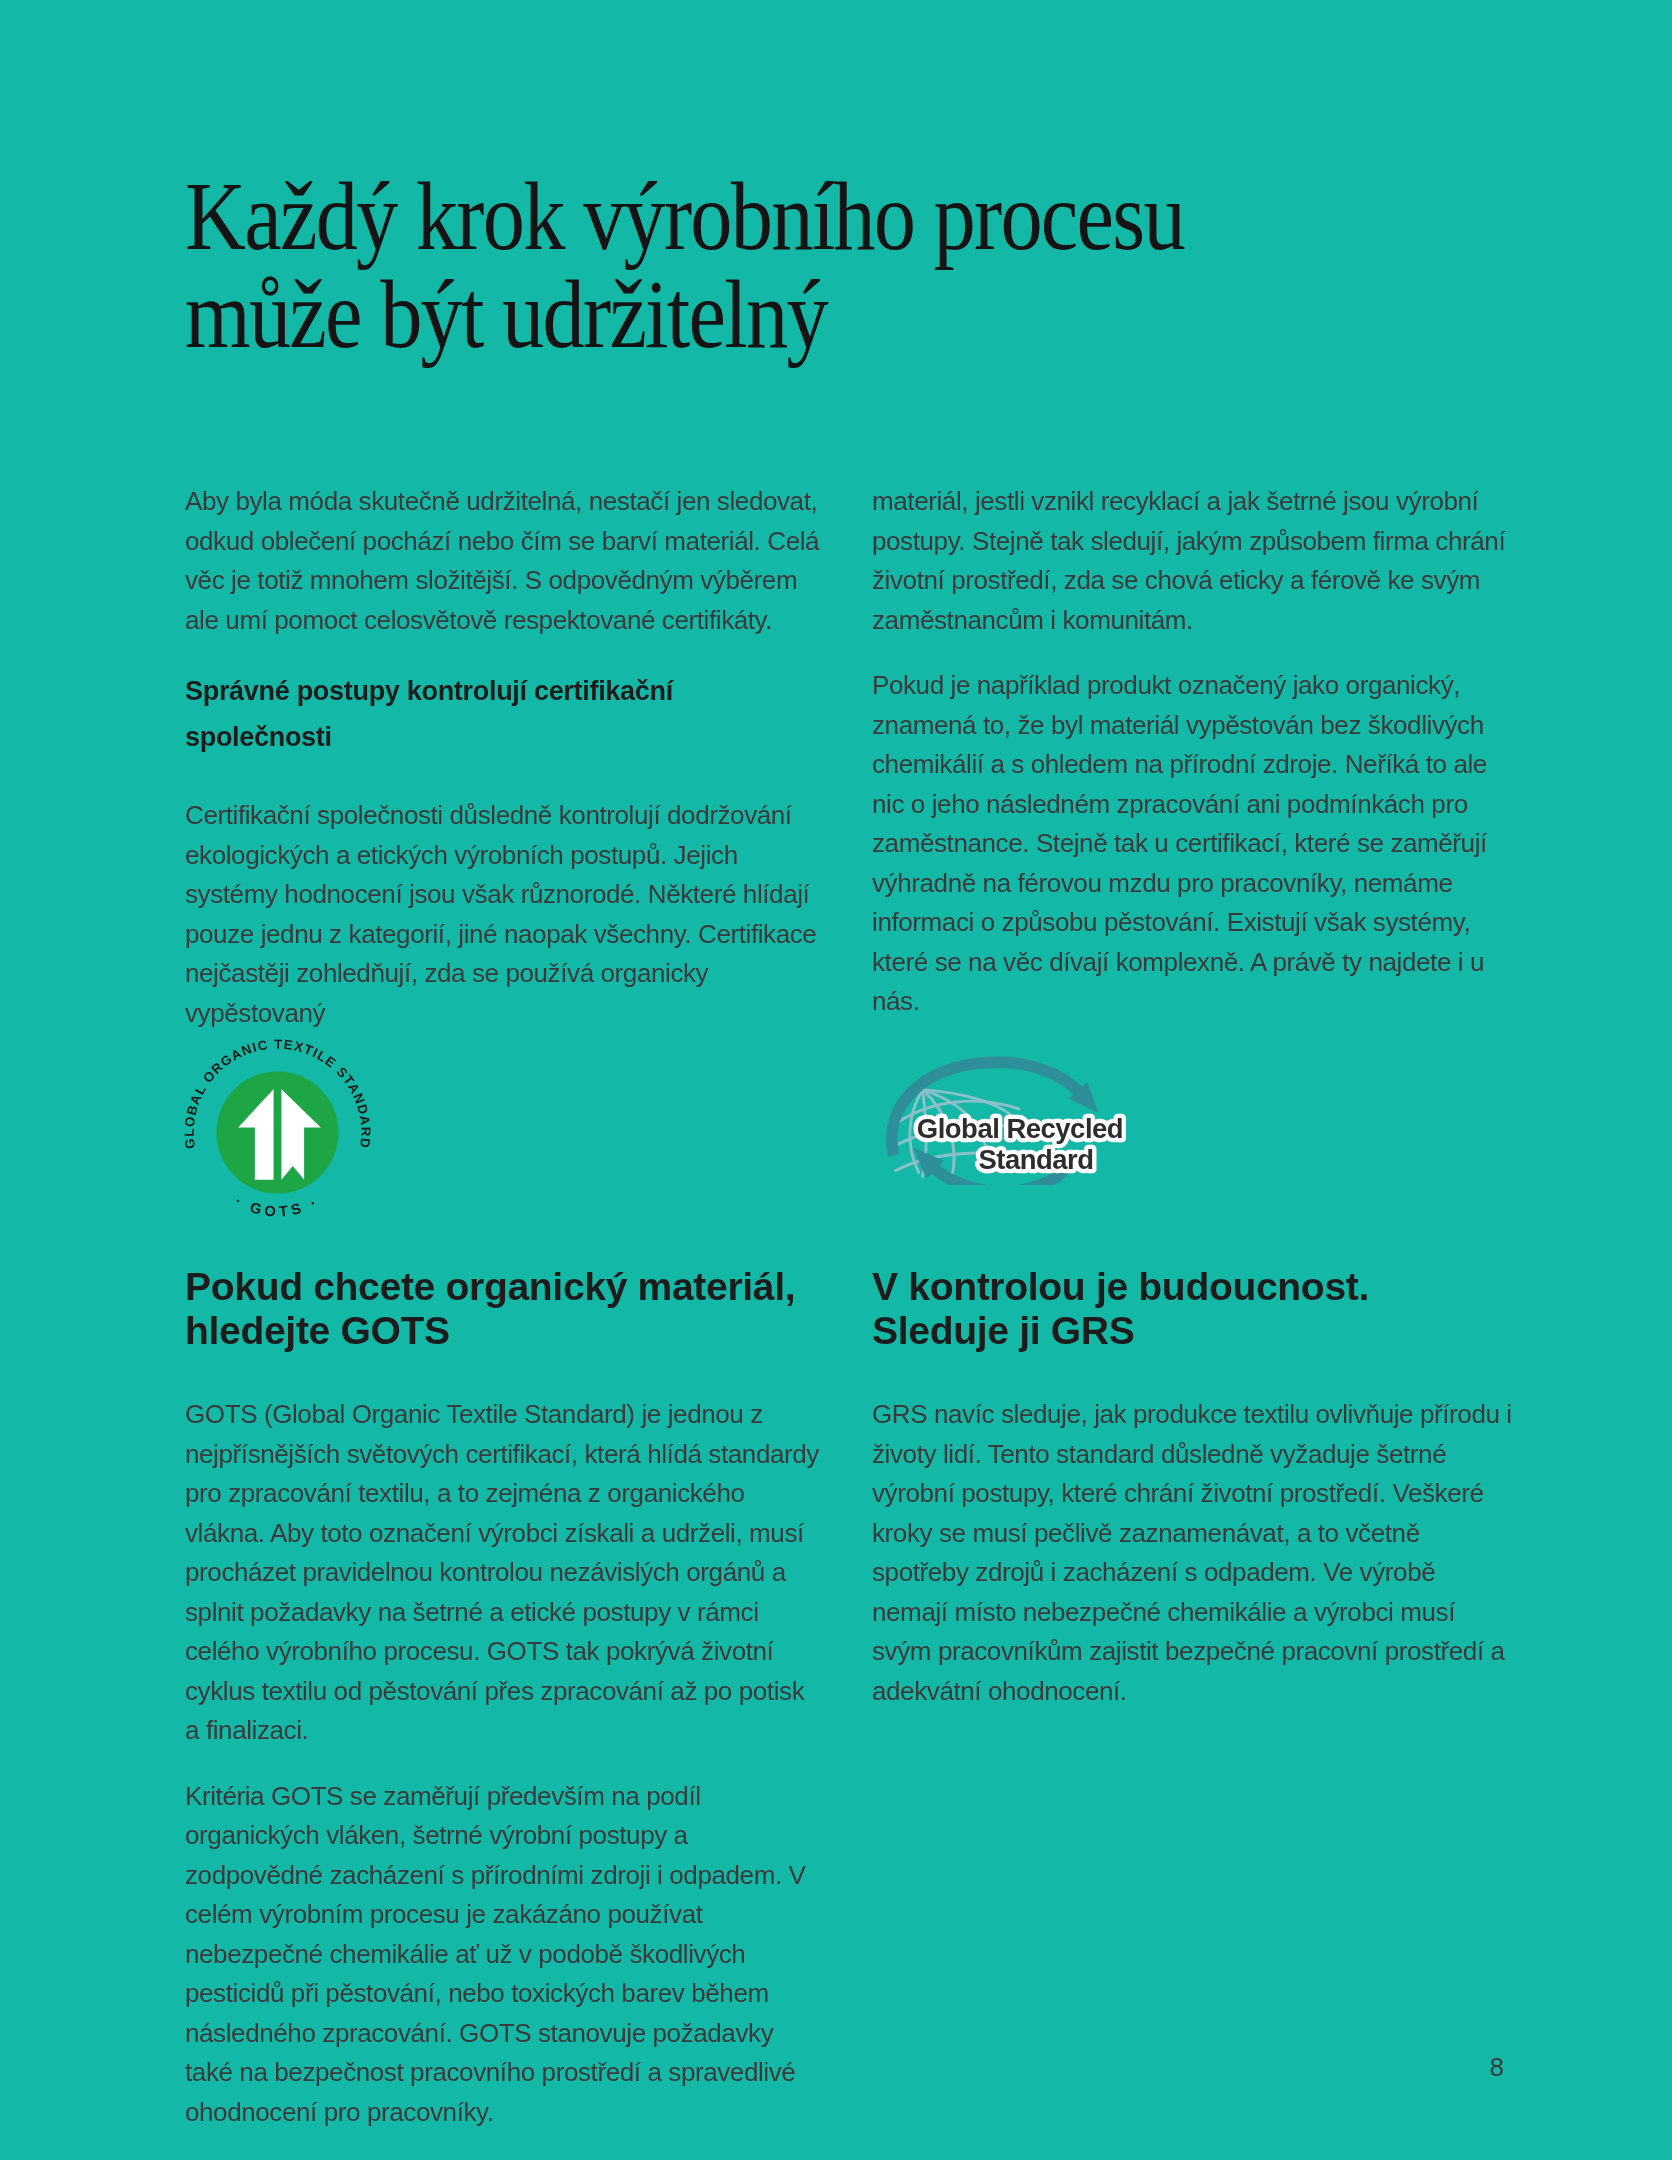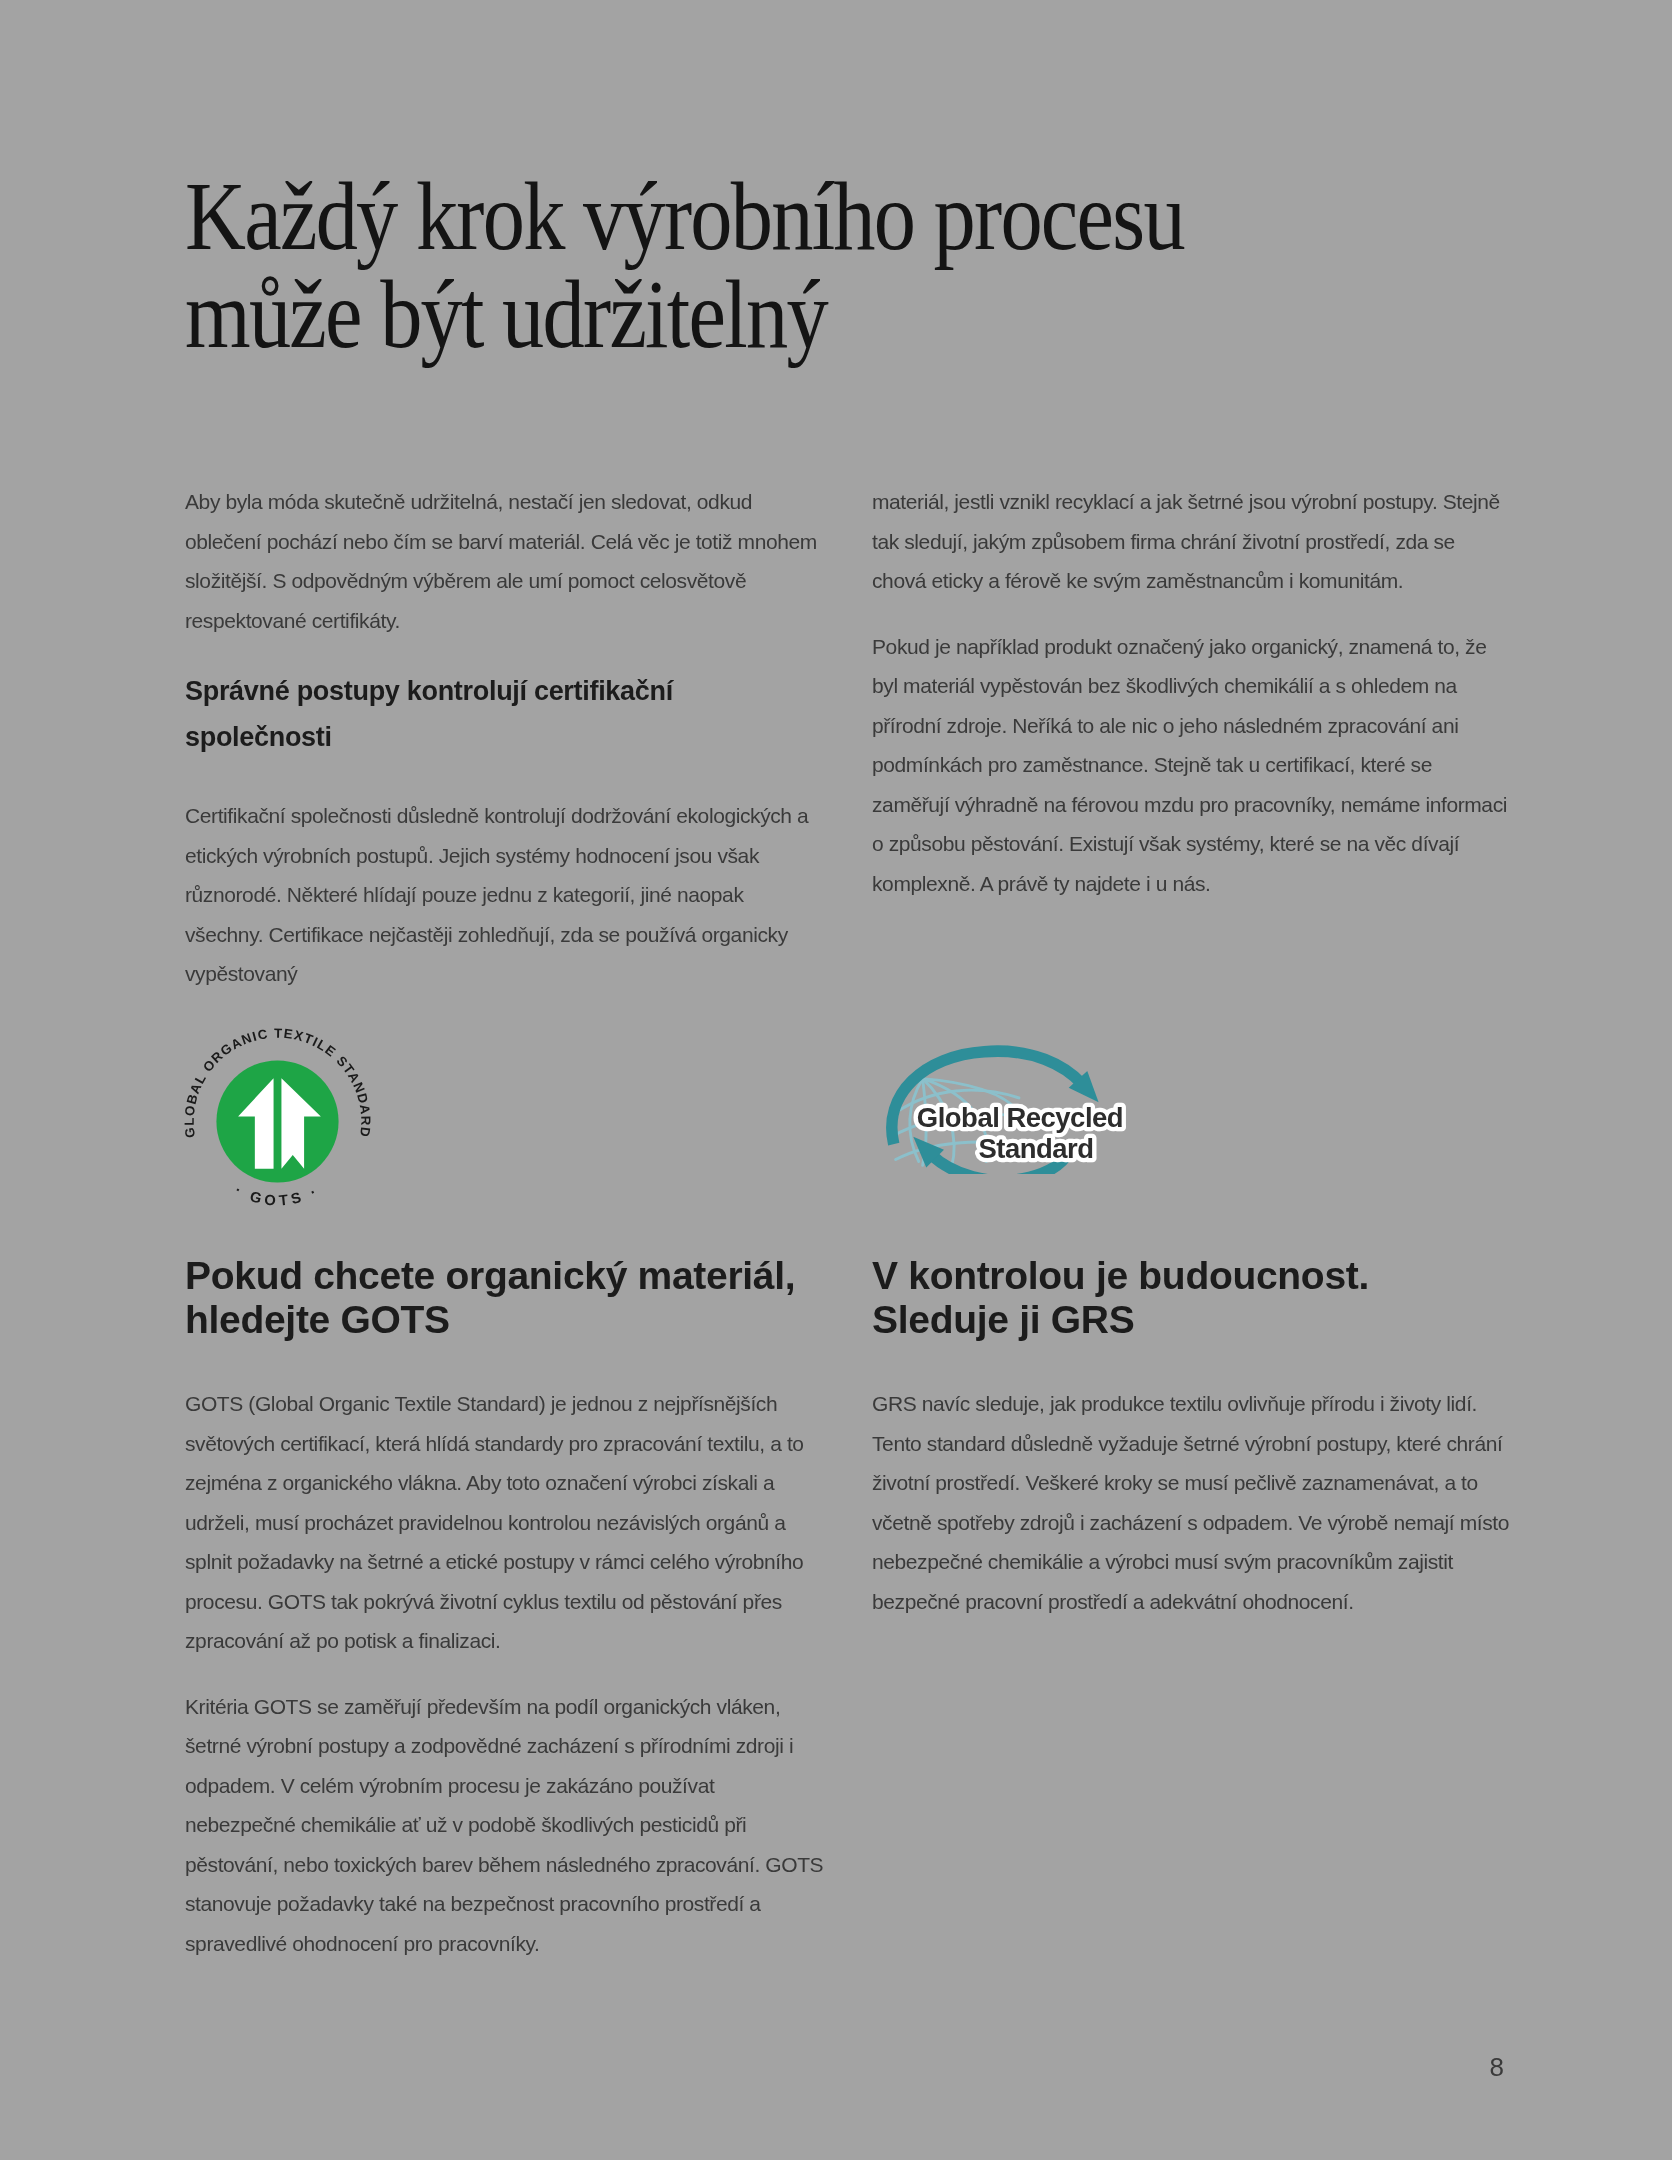--- a/index.html
+++ b/index.html
@@ -1,19 +1,19 @@
 <!DOCTYPE html>
 <html><head>
 <meta charset="utf-8">
 <style>
   html,body{margin:0;padding:0;background:#e8e8e8;}
   .page{
     position:relative;
     width:1672px;height:2160px;
-    background:#a3a3a3;
+    background:#14b8a6;
     overflow:hidden;
     font-family:"Liberation Sans","DejaVu Sans",sans-serif;
     box-sizing:border-box;
   }
   .title{
     margin:168px 0 0 185px;
     font-family:"Liberation Serif","DejaVu Serif",serif;
     font-weight:400;
     font-size:97px;
     line-height:98px;
@@ -31,21 +31,21 @@
     align-items:start;
   }
   .cell{min-width:0;}
   .row1{grid-row:1;min-height:540px;}
   .row2{grid-row:2;height:210px;}
   .row3{grid-row:3;}
   .c1{grid-column:1;}
   .c2{grid-column:2;}
   p.body{
     margin:0 0 26px 0;
-    font-size:21px;
+    font-size:26px;
     line-height:39.5px;
     letter-spacing:-.4px;
     color:#3a3a3a;
     font-weight:400;
   }
   p.body:last-child{margin-bottom:0;}
   h2.sec{
     margin:28px 0 36px 0;
     font-size:27px;
     line-height:46px;

